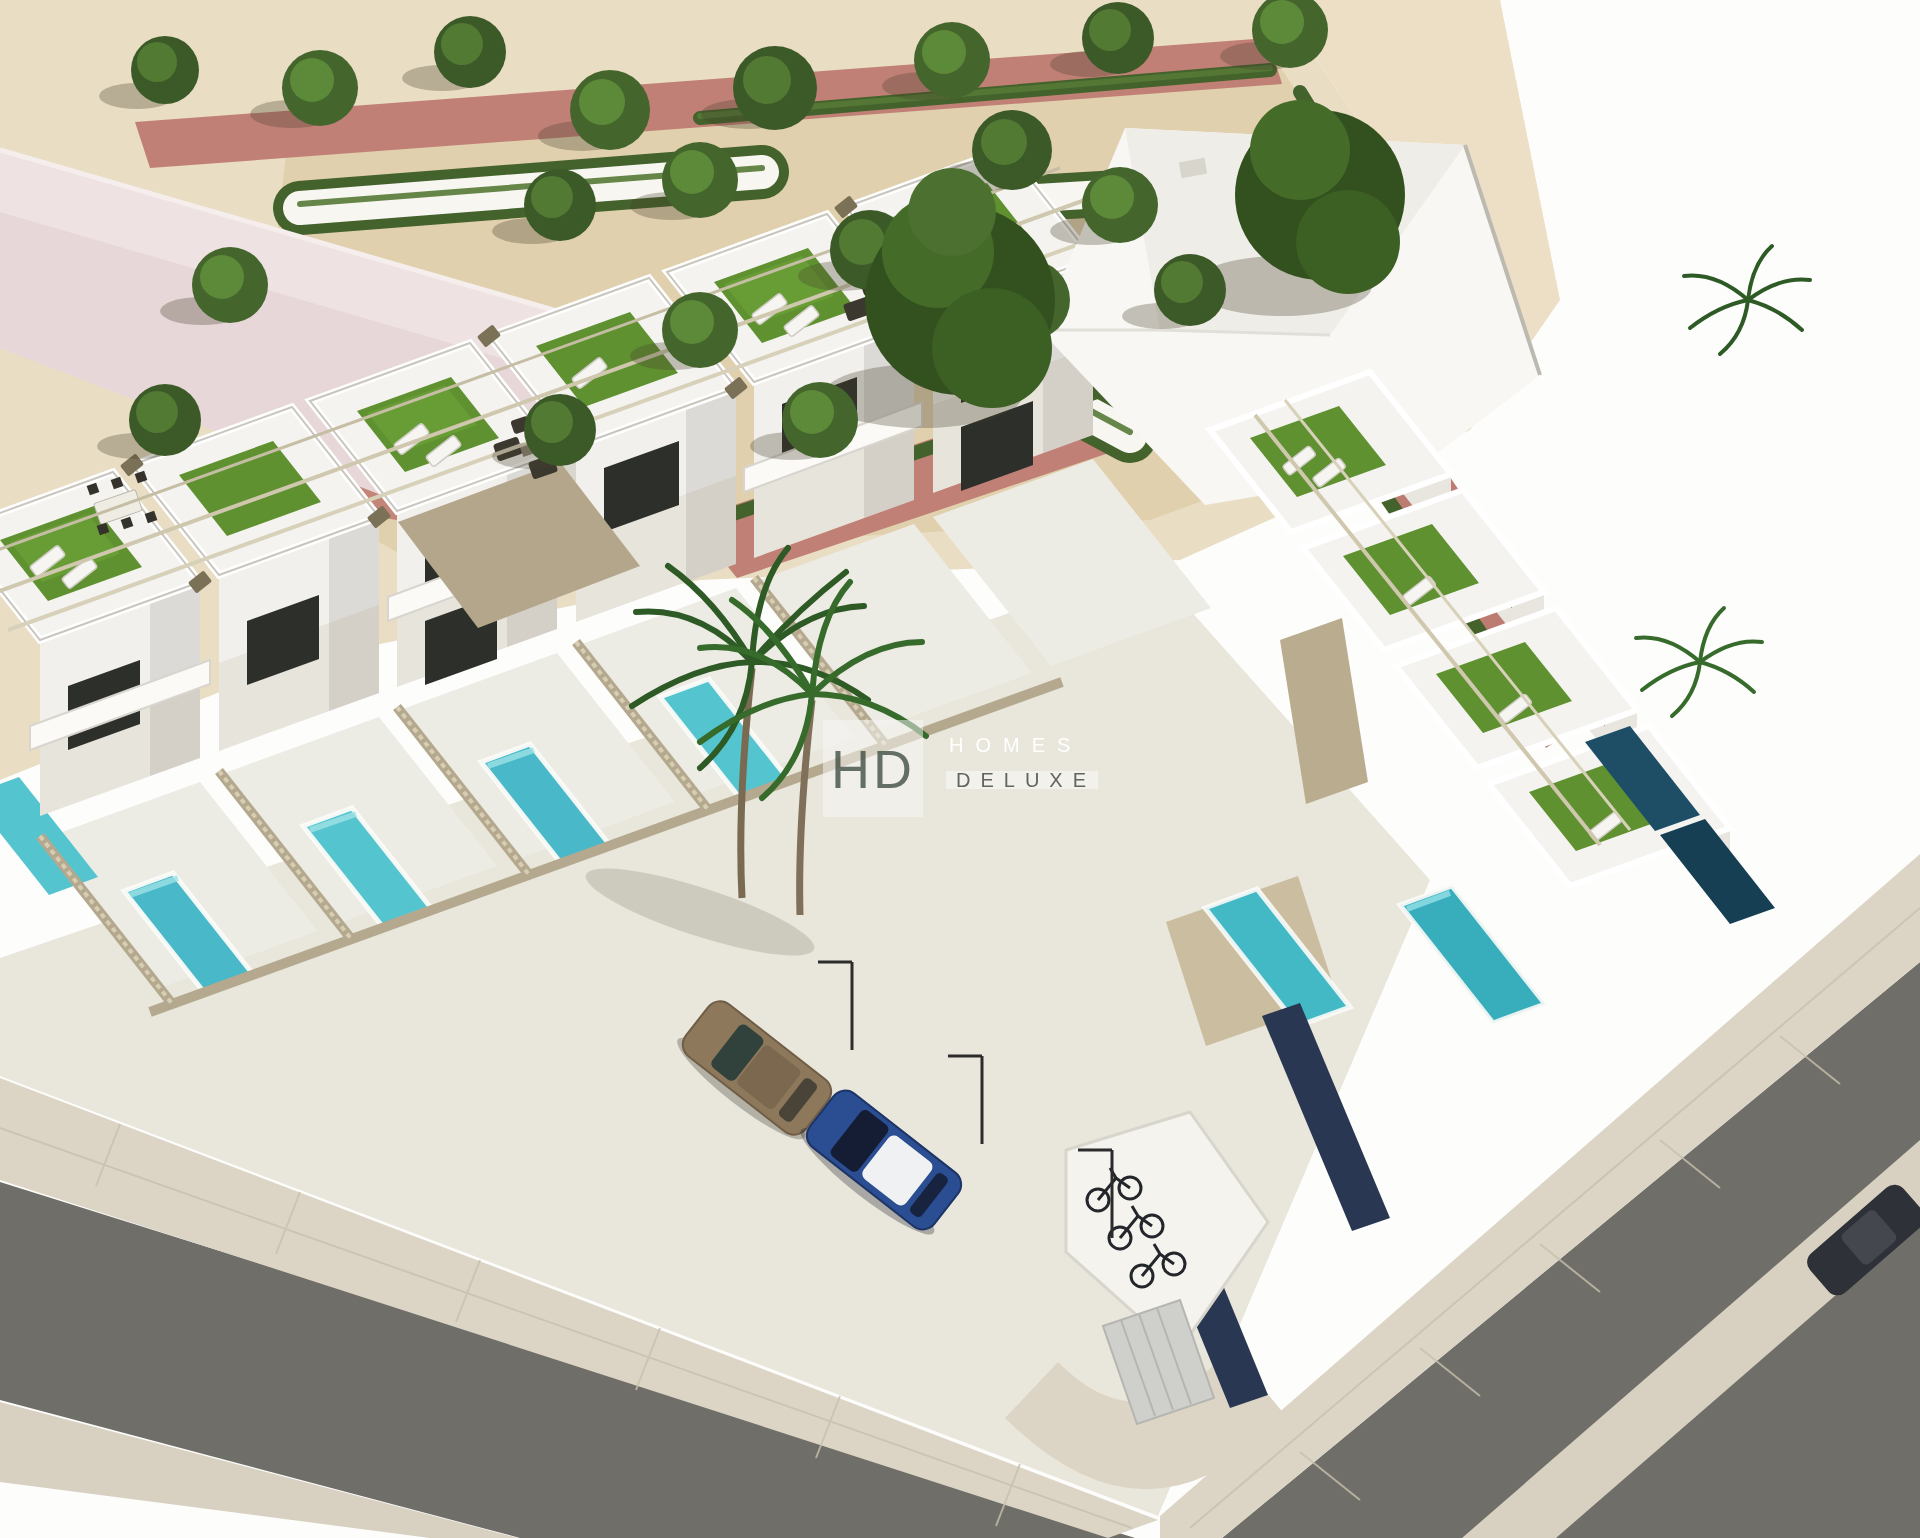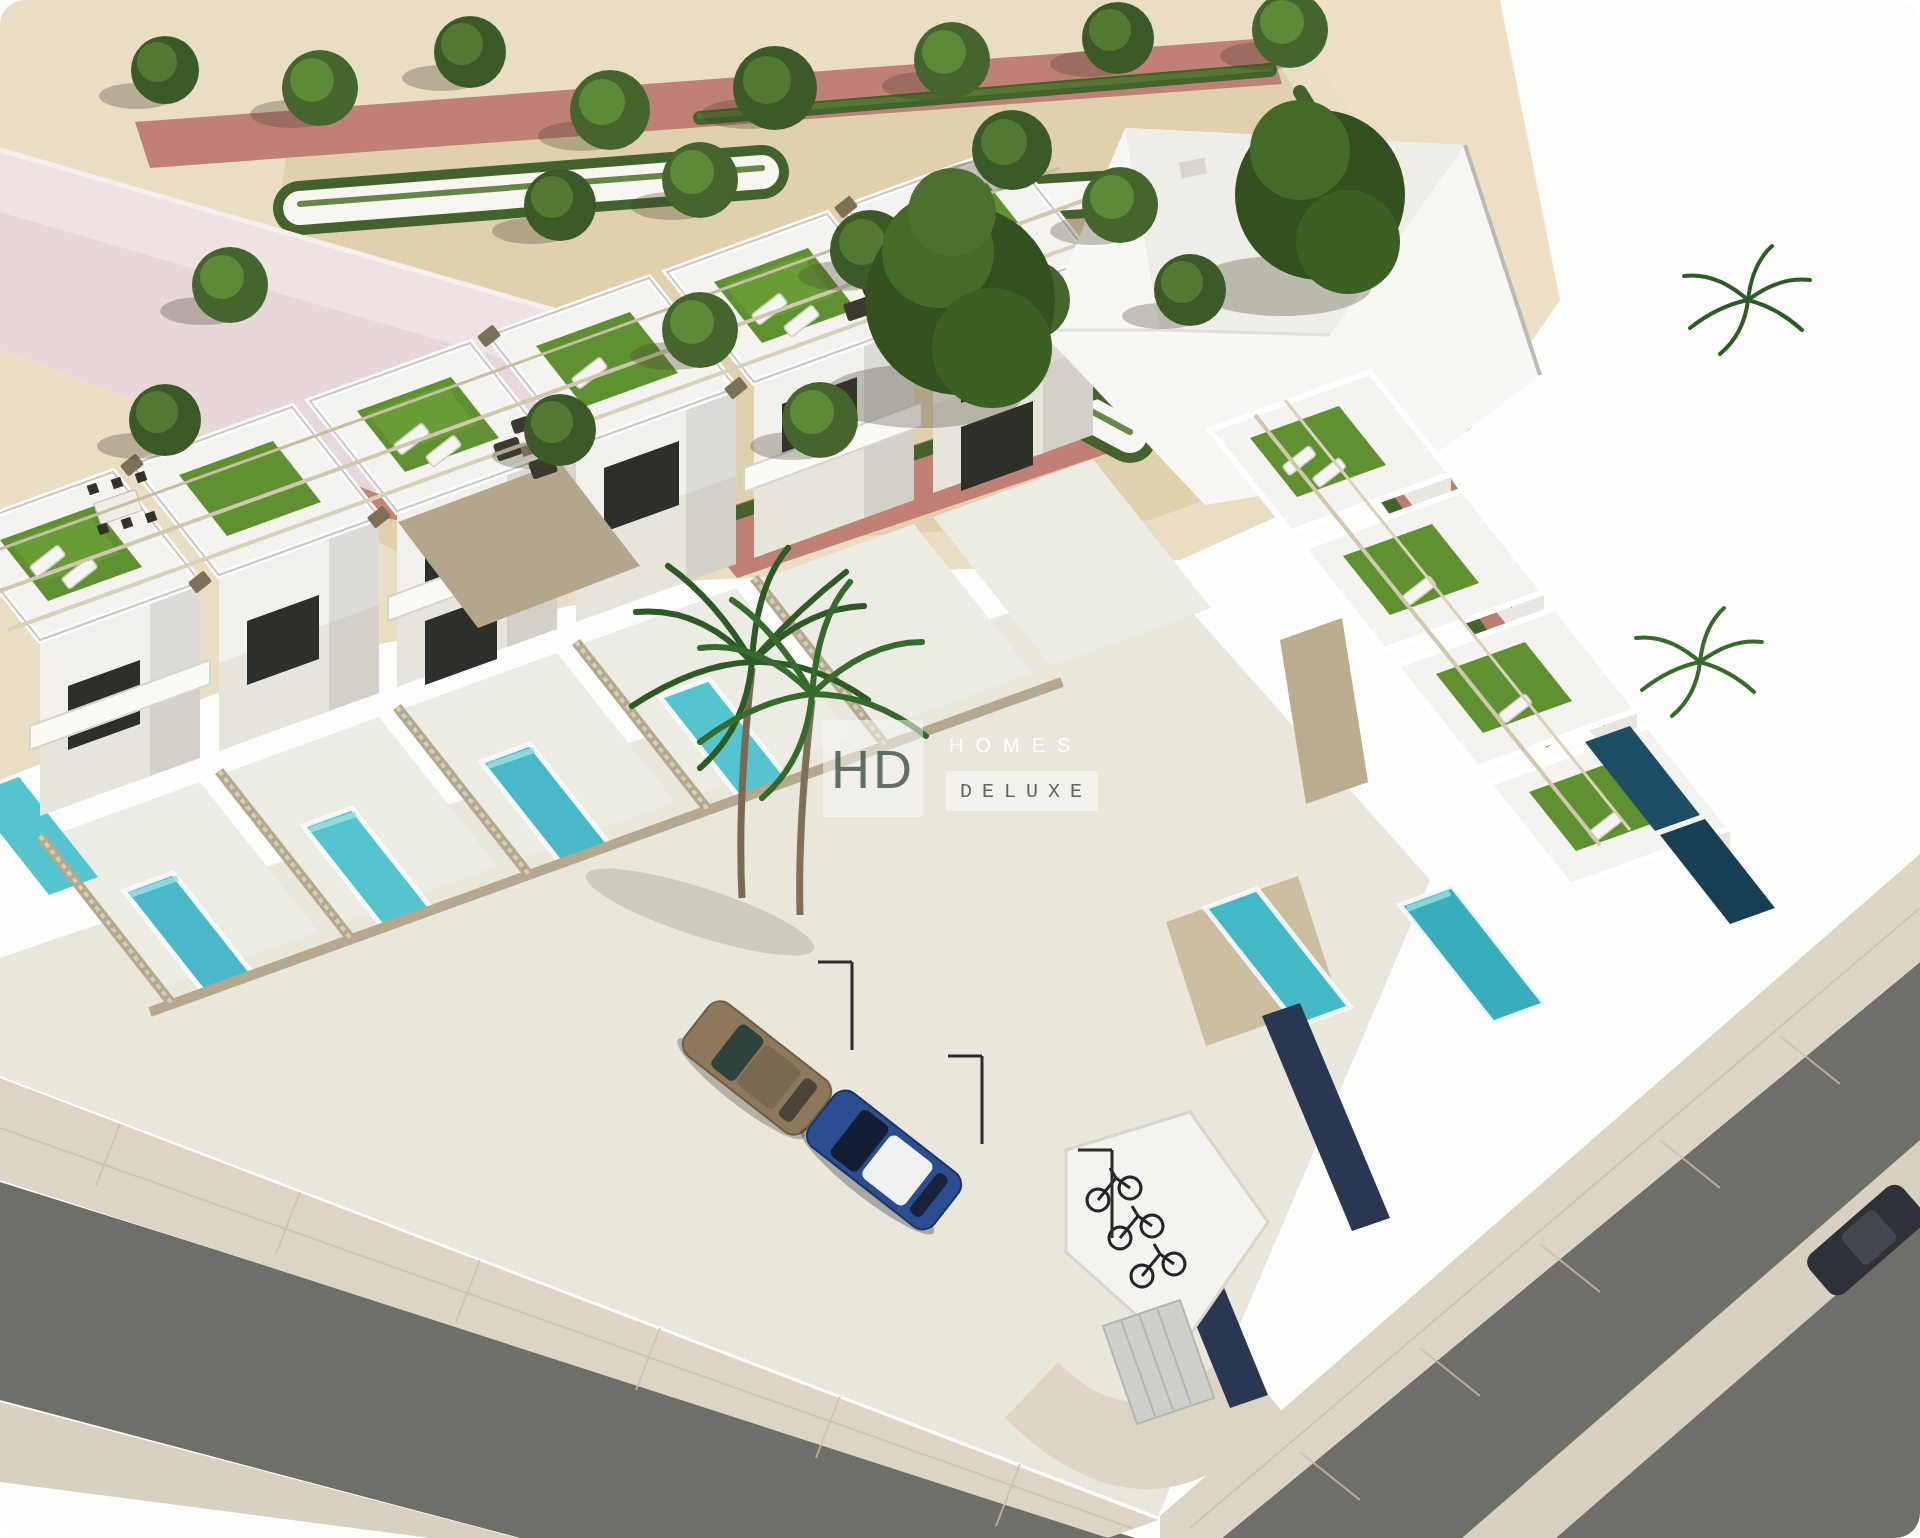--- a/index.html
+++ b/index.html
@@ -1,27 +1,27 @@
 <!DOCTYPE html>
 <html><head>
 <meta charset="utf-8">
 <style>
   html,body{margin:0;padding:0;background:#ffffff;}
   .stage{position:relative;width:1920px;height:1538px;overflow:hidden;background:#fdfdfc;
-         font-family:"Liberation Sans", sans-serif;border-radius:25px;}
+         font-family:"Liberation Sans", sans-serif;}
   .stage svg{position:absolute;left:0;top:0;}
   
   .wm{position:absolute;left:0;top:0;width:100%;height:100%;pointer-events:none;}
   .wm-box{position:absolute;left:823px;top:720px;width:100px;height:97px;
           background:rgba(248,248,246,0.52);display:flex;align-items:center;justify-content:center;}
   .wm-box span{font-size:54px;font-weight:400;letter-spacing:3px;color:rgba(52,68,56,0.75);}
   .wm-homes{position:absolute;left:949px;top:734px;width:160px;height:32px;
             font-size:20px;font-weight:400;letter-spacing:12px;color:rgba(255,255,255,0.97);}
-  .wm-deluxe{position:absolute;left:946px;top:771px;width:152px;height:40px;
-             background:rgba(250,250,248,0.55);display:flex;align-items:center;justify-content:center;font-family:Liberation Mono, monospace;}
+  .wm-deluxe{position:absolute;left:946px;top:771px;width:152px;height:18px;
+             background:rgba(250,250,248,0.55);display:flex;align-items:center;justify-content:center;}
   .wm-deluxe span{font-size:20px;font-weight:400;letter-spacing:10px;color:rgba(55,62,52,0.78);padding-left:8px;}
 </style>
 </head>
 <body>
 
 <div class="stage">
 <svg width="1920" height="1538" viewBox="0 0 1920 1538">
 
   <g>
     <polygon points="0,0 1275,0 1448,250 1470,430 1180,560 700,580 300,660 0,780" fill="#e9ddc3"></polygon>

